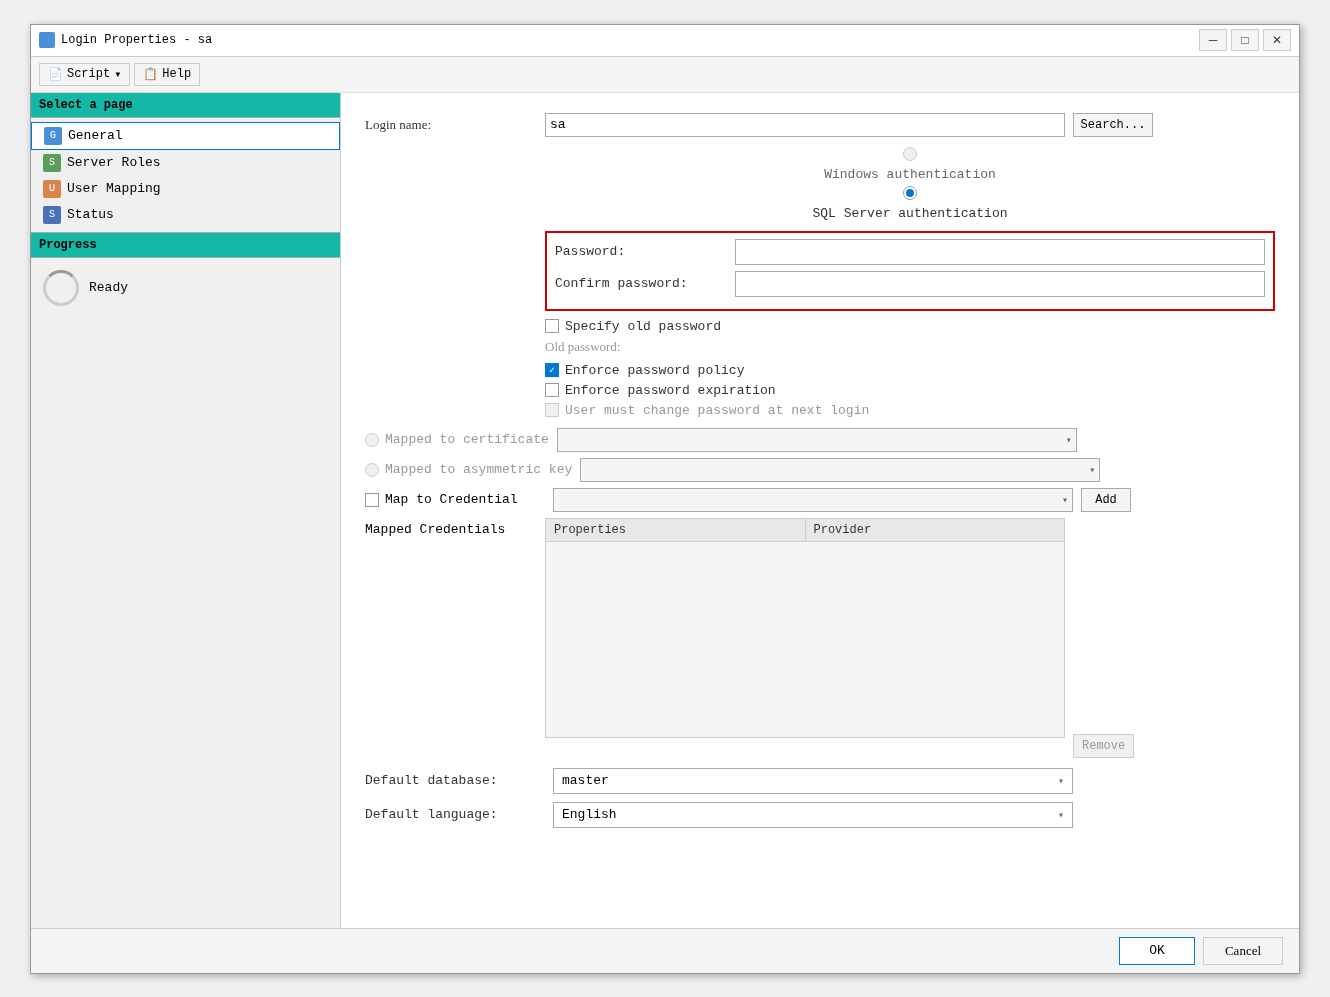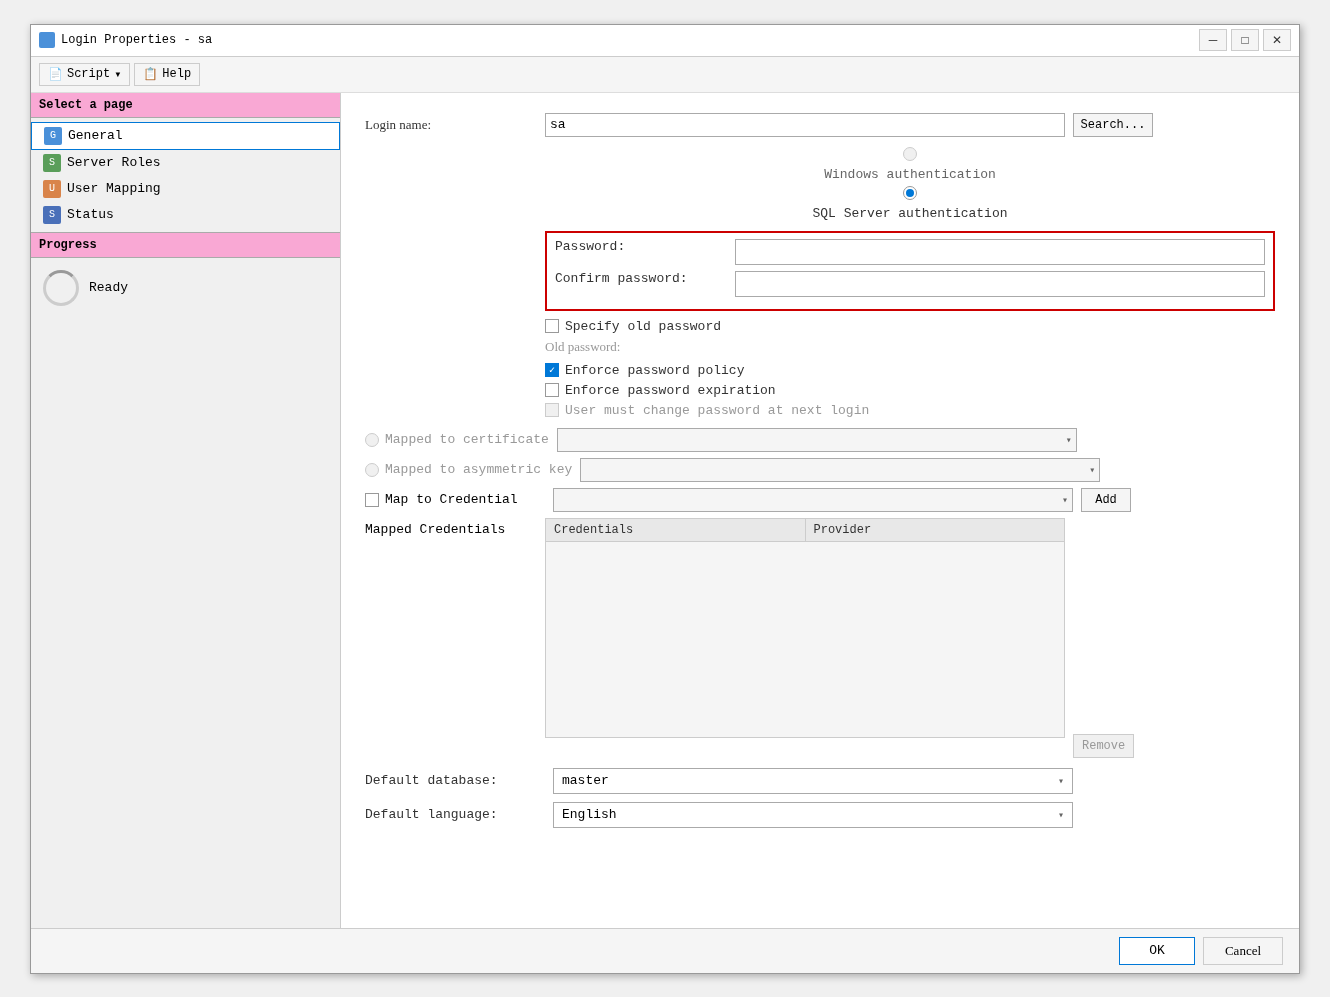--- a/index.html
+++ b/index.html
@@ -87,21 +87,21 @@
     
     .left-panel {
       width: 310px;
       flex-shrink: 0;
       display: flex;
       flex-direction: column;
       border-right: 1px solid #ccc;
       background: #f0f0f0;
     }
     .panel-section-header {
-      background: #f9a8d4;
+      background: #14b8a6;
       padding: 5px 8px;
       font-weight: bold;
       font-size: 12px;
       color: #000;
       border-bottom: 1px solid #aaa;
     }
     .nav-list {
       padding: 4px 0;
       flex-shrink: 0;
     }
@@ -241,20 +241,21 @@
       width: 8px; height: 8px;
       border-radius: 50%;
       background: #0078d7;
     }
     .radio-btn.disabled {
       border-color: #ccc;
       background: #f0f0f0;
     }
     .password-row {
       display: flex;
+      align-items: center;
       margin-bottom: 6px;
     }
     .password-label {
       min-width: 180px;
       font-size: 13px;
       font-family: 'Courier New', Courier, monospace;
       color: #333;
     }
     .password-input {
       flex: 1;
@@ -591,21 +592,21 @@
             <span class="chevron">▾</span>
         </div>
         <button class="add-btn">Add</button>
       </div>
 
       <div style="display:flex; align-items:flex-start; margin-bottom:10px;">
         <span style="min-width:180px; font-size:13px; font-family:'Courier New', Courier, monospace; padding-top:4px;">Mapped Credentials</span>
         <div style="flex:1; max-width:520px;">
           <div class="credentials-table">
             <div class="table-header">
-              <div class="table-col">Credentials</div>
+              <div class="table-col">Properties</div>
               <div class="table-col">Provider</div>
             </div>
             <div class="table-body"></div>
           </div>
         </div>
         <div style="display:flex; flex-direction:column; justify-content:flex-end; height:240px; padding-left:8px;">
           <button class="remove-btn">Remove</button>
         </div>
       </div>
 

